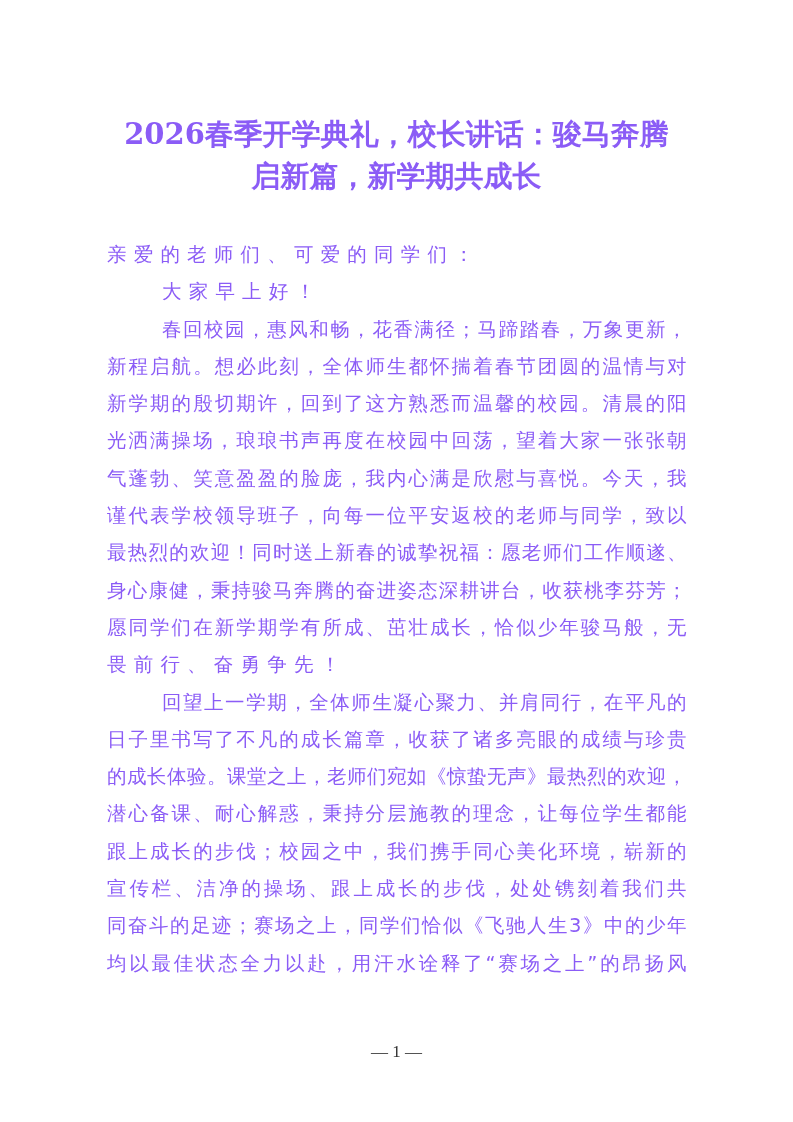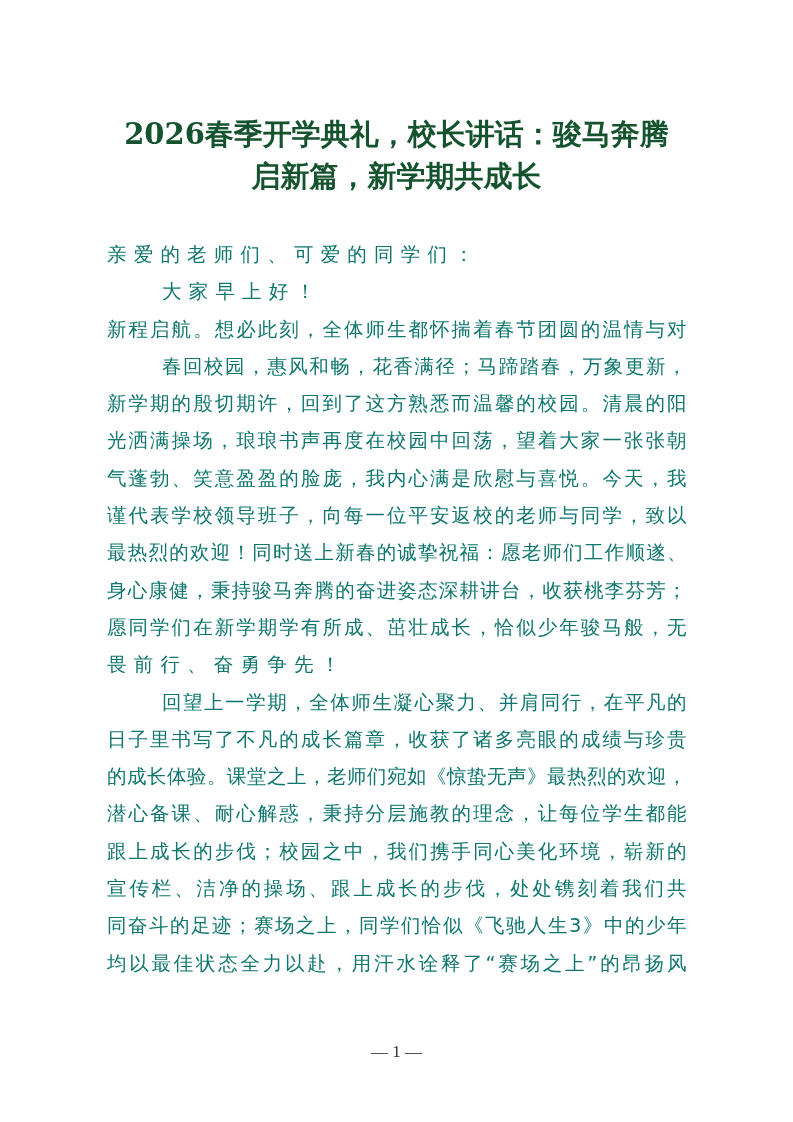--- a/index.html
+++ b/index.html
@@ -24,33 +24,33 @@
   .title {
     position: absolute;
     left: 60px;
     width: 673px;
     top: 113px;
     text-align: center;
     font-family: "DejaVu Serif", "Liberation Serif", serif;
     font-weight: bold;
     font-size: 29px;
     line-height: 42px;
-    color: #14532d;
+    color: #8b5cf6;
     letter-spacing: 0px;
   }
   .title .line { display: block; white-space: nowrap; }
   .body {
     position: absolute;
     left: 107px;
     top: 236px;
     width: 580px;
     font-family: "DejaVu Sans", "Liberation Sans", sans-serif;
     font-size: 19.5px;
     line-height: 37.3px;
-    color: #0f766e;
+    color: #8b5cf6;
   }
   .body .ln {
     display: block;
     white-space: nowrap;
     height: 37.3px;
     text-align: justify;
     text-align-last: justify;
     letter-spacing: 0.5px;
   }
   .body .ln.short {
@@ -76,22 +76,22 @@
 
   <div class="title">
     <span class="line">2026春季开学典礼，校长讲话：骏马奔腾</span>
     <span class="line">启新篇，新学期共成长</span>
   </div>
 
   <div class="body">
     <span class="ln short">亲爱的老师们、可爱的同学们：</span>
     <span class="ln short indent">大家早上好！</span>
 
+    <span class="ln indent">春回校园，惠风和畅，花香满径；马蹄踏春，万象更新，</span>
     <span class="ln">新程启航。想必此刻，全体师生都怀揣着春节团圆的温情与对</span>
-    <span class="ln indent">春回校园，惠风和畅，花香满径；马蹄踏春，万象更新，</span>
     <span class="ln">新学期的殷切期许，回到了这方熟悉而温馨的校园。清晨的阳</span>
     <span class="ln">光洒满操场，琅琅书声再度在校园中回荡，望着大家一张张朝</span>
     <span class="ln">气蓬勃、笑意盈盈的脸庞，我内心满是欣慰与喜悦。今天，我</span>
     <span class="ln">谨代表学校领导班子，向每一位平安返校的老师与同学，致以</span>
     <span class="ln">最热烈的欢迎！同时送上新春的诚挚祝福：愿老师们工作顺遂、</span>
     <span class="ln">身心康健，秉持骏马奔腾的奋进姿态深耕讲台，收获桃李芬芳；</span>
     <span class="ln">愿同学们在新学期学有所成、茁壮成长，恰似少年骏马般，无</span>
     <span class="ln short">畏前行、奋勇争先！</span>
 
     <span class="ln indent">回望上一学期，全体师生凝心聚力、并肩同行，在平凡的</span>

